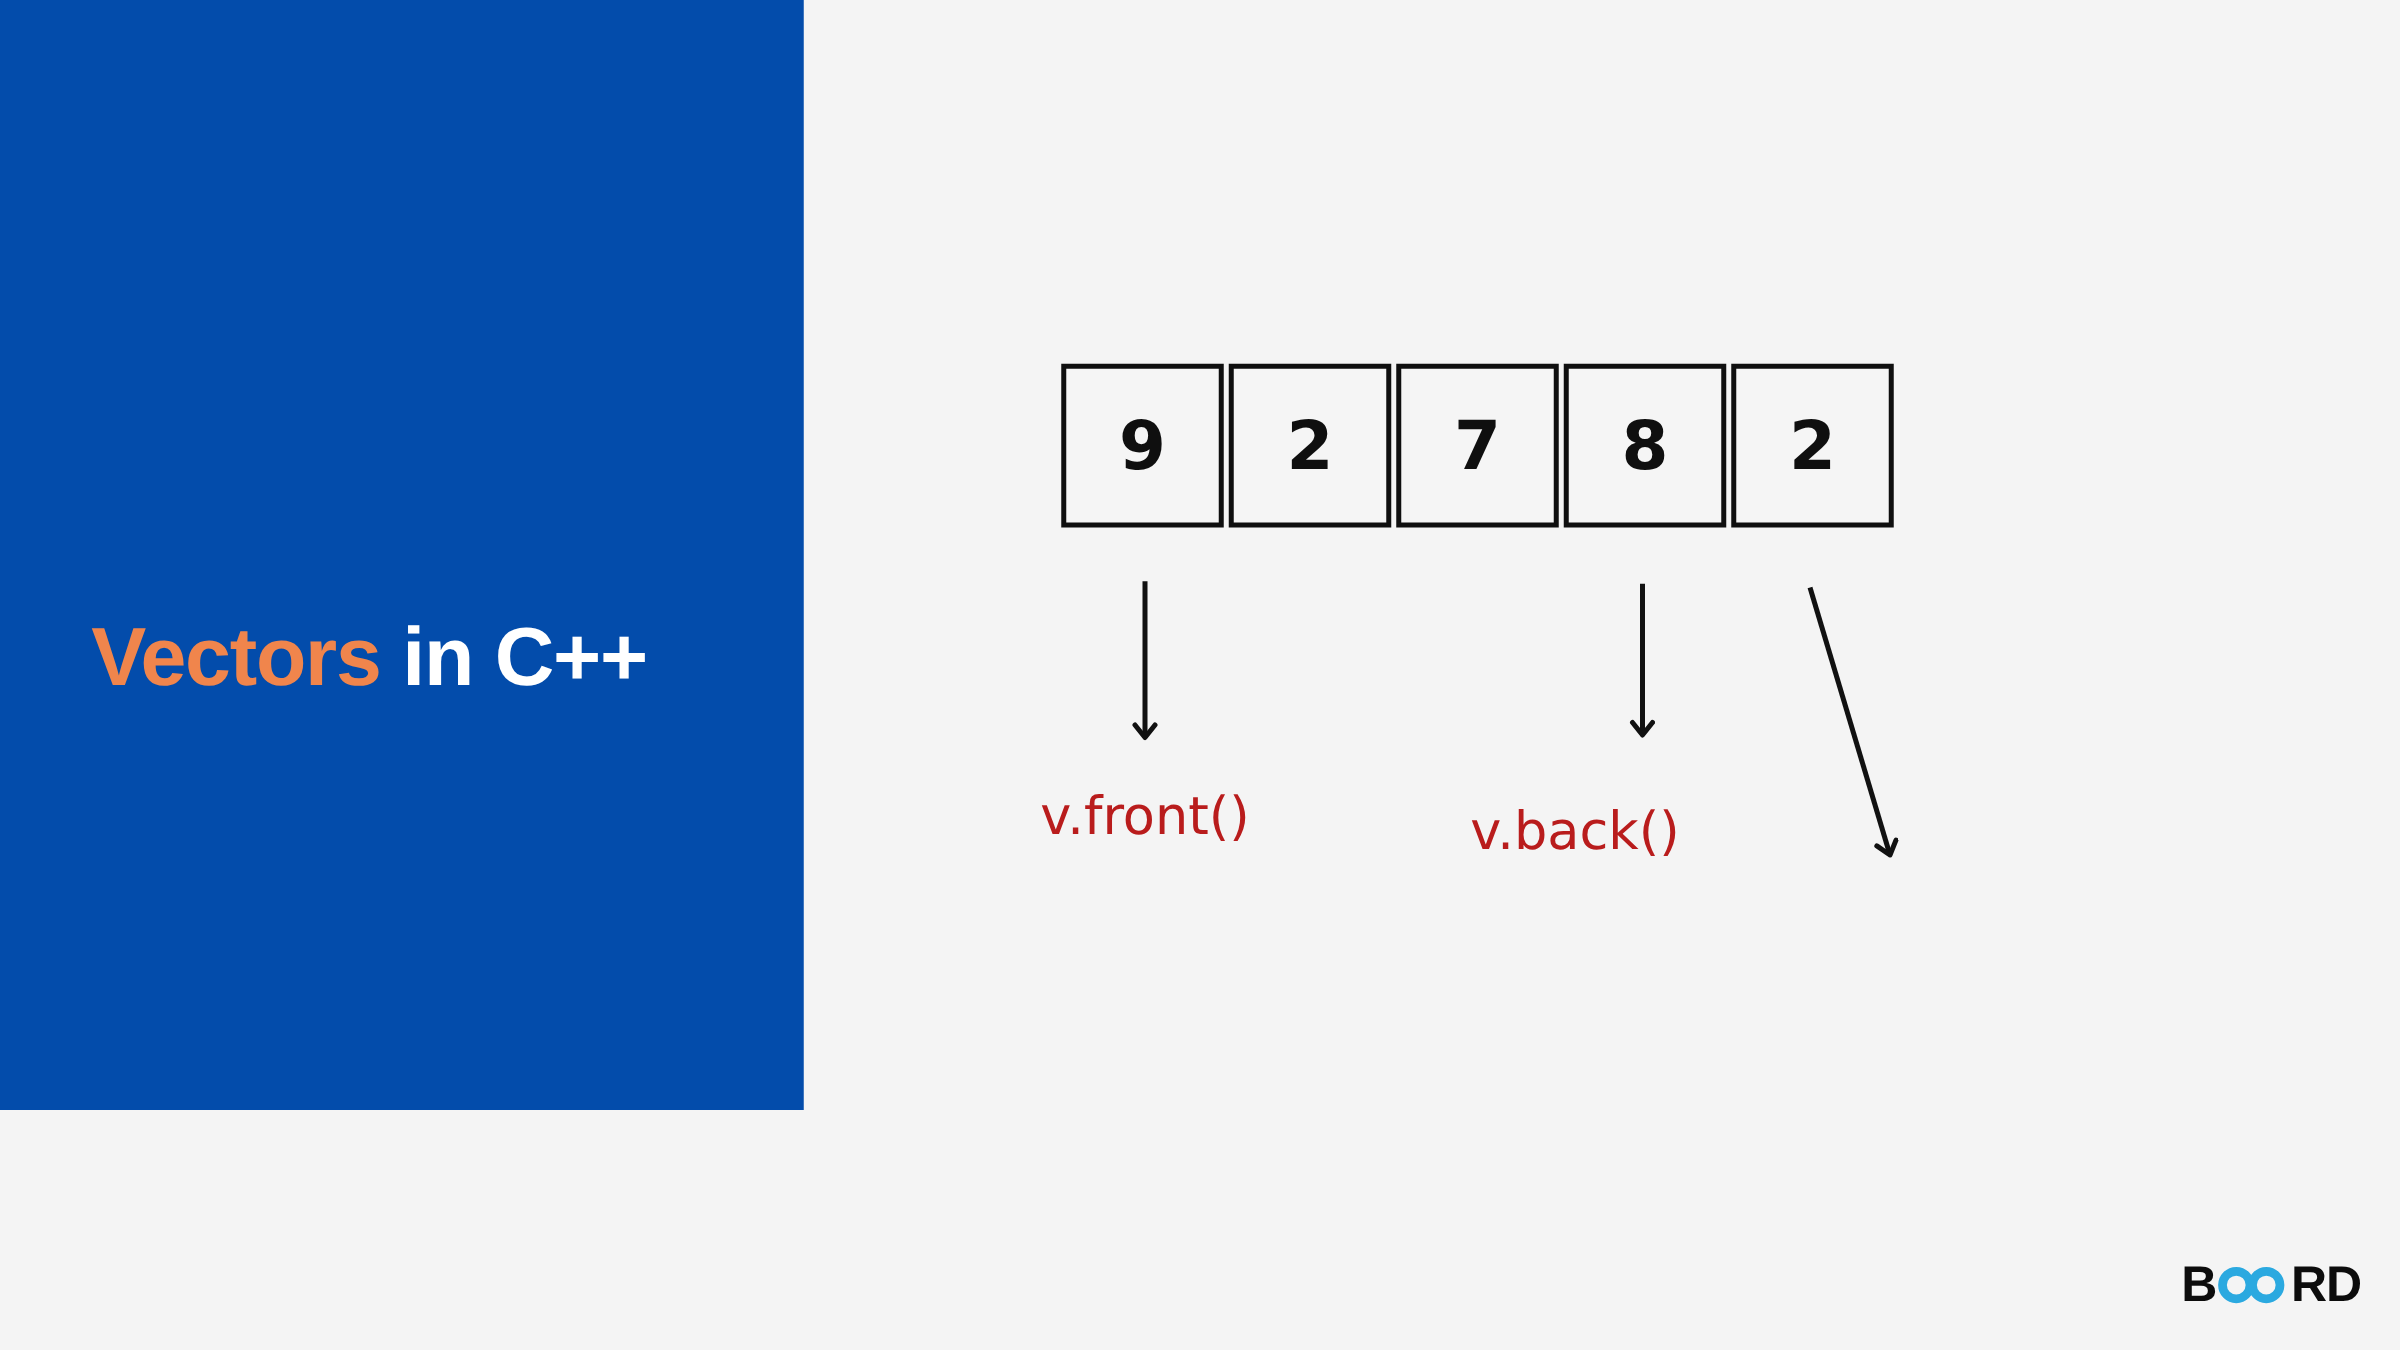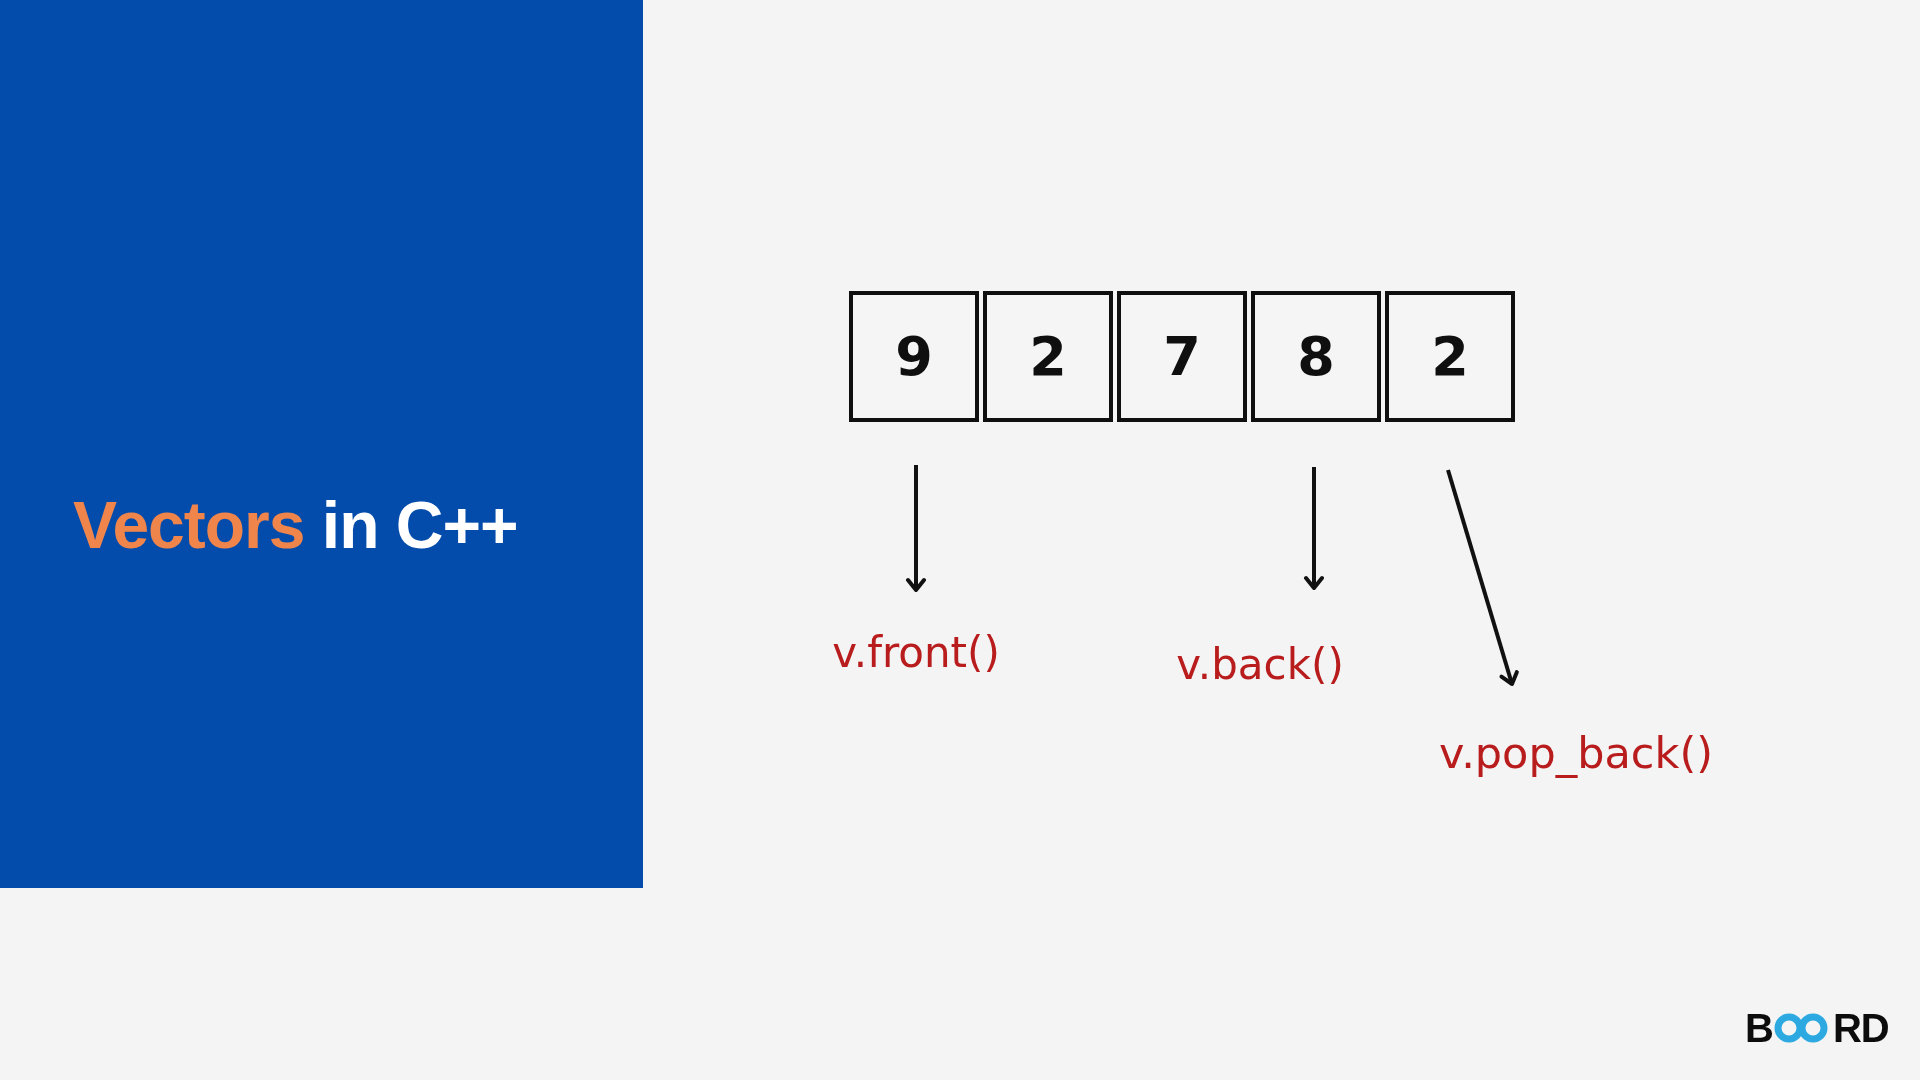--- a/index.html
+++ b/index.html
@@ -122,21 +122,20 @@
         <polyline points="3,2 13,10 3,18" fill="none" stroke="#111111" stroke-width="4" stroke-linecap="round" stroke-linejoin="round"></polyline>
       </marker>
     </defs>
     <line x1="916" y1="465" x2="916" y2="590" stroke="#111111" stroke-width="4" marker-end="url(#chev)"></line>
     <line x1="1314" y1="467" x2="1314" y2="588" stroke="#111111" stroke-width="4" marker-end="url(#chev)"></line>
     <line x1="1448" y1="470" x2="1512" y2="684" stroke="#111111" stroke-width="4" marker-end="url(#chev)"></line>
   </svg>
 
   <div class="method-label label-front">v.front()</div>
   <div class="method-label label-back">v.back()</div>
-  <div class="method-label label-pop">v.pop_back()</div>
 
   <div class="logo">
     <span>B</span>
     <svg class="infinity" width="62" height="34" viewBox="0 0 62 34" xmlns="http://www.w3.org/2000/svg">
       <circle cx="17" cy="17" r="11" fill="none" stroke="#2ba9e0" stroke-width="7"></circle>
       <circle cx="41" cy="17" r="11" fill="none" stroke="#2ba9e0" stroke-width="7"></circle>
     </svg>
     <span>RD</span>
   </div>
 

